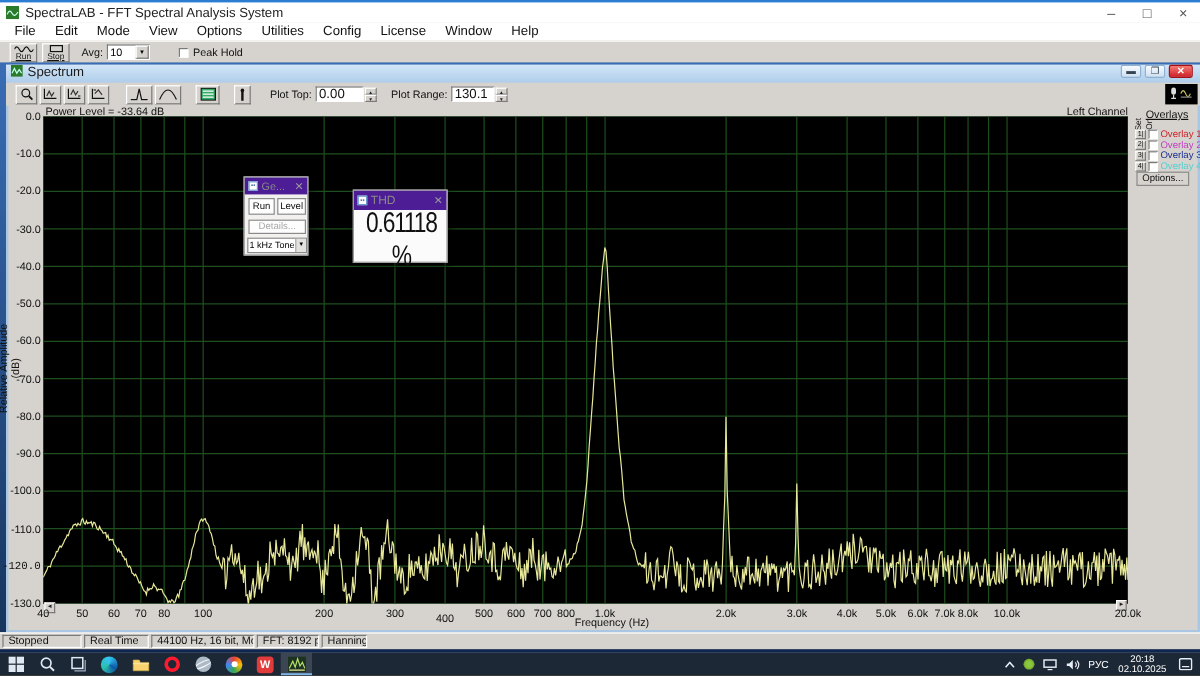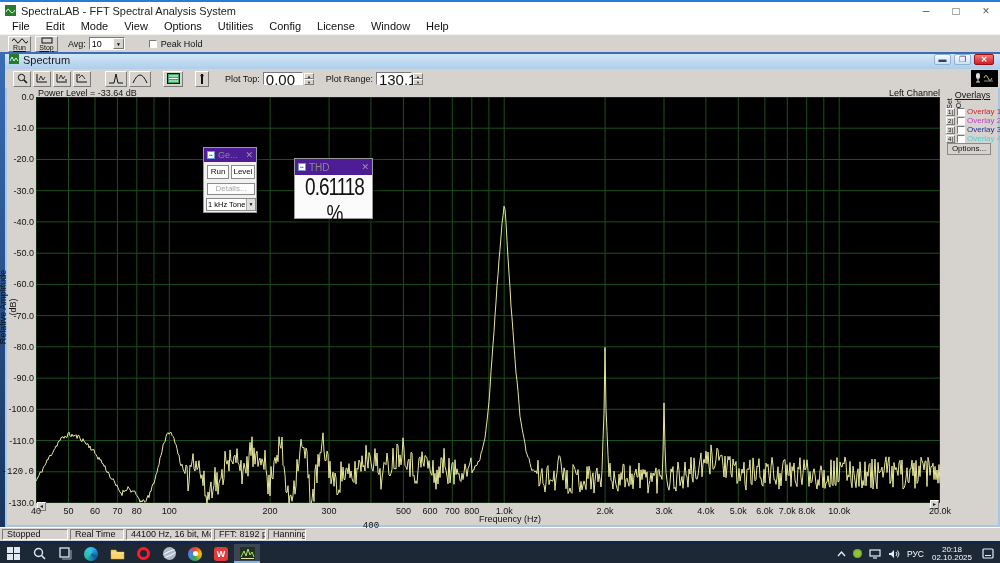--- a/index.html
+++ b/index.html
@@ -21,21 +21,21 @@
   
   #mdi{left:0;top:52px;width:1000px;height:475px;background:linear-gradient(#3a6db5,#16355e)}
   #child{left:5px;top:54px;width:995px;height:473px;background:#d6d3ce;border:2px solid #a9c7e4}
   #child-titlebar{left:5px;top:54px;width:995px;height:15px;background:linear-gradient(#d3e6f8,#aecdea);display:flex;align-items:flex-start;padding-left:4px}
   #child-titlebar .ttl{font-size:11px;color:#1a1a1a;margin-left:4px}
   .chcap{width:17px;height:11px;border-radius:2px;background:linear-gradient(#f7fbff,#cfe0f0);border:1px solid #8fb2d4;font-size:8px;line-height:9px;text-align:center;color:#345;margin-left:3px}
   .chcap.close{width:20px;background:linear-gradient(#f47b72,#ce1f28);color:#fff;border-color:#a01016;font-weight:bold}
   #child-toolbar{left:5px;top:69px;width:995px;height:19px;background:#d6d3ce;display:flex;align-items:center}
   .sbtn{width:18px;height:16px;margin-left:2px;display:flex;align-items:center;justify-content:center}
   .fldlbl{font-size:9px;color:#111;margin:0 3px 0 10px}
-  .numfld{height:13px;font-size:15px;color:#111;padding:1px 2px;line-height:11px}
+  .numfld{height:13px;font-size:11px;color:#111;padding:1px 2px;line-height:11px}
   .spin{display:flex;flex-direction:column;margin-left:1px}
   .spin span{width:10px;height:6px;font-size:4px;line-height:5px;text-align:center;color:#222}
   
   #plot{left:36px;top:97px;width:904px;height:406px;background:#000}
   .ylab{position:absolute;width:33px;text-align:right;font-size:9px;color:#111}
   .xlab{position:absolute;font-size:9px;color:#111;transform:translateX(-50%)}
   #ytitle{left:-30px;top:297px;width:76px;font-size:9px;color:#111;transform:rotate(-90deg);text-align:center}
   .scrollarrow{width:9px;height:9px;font-size:5px;line-height:7px;text-align:center;color:#222}
   
   #overlays{left:946px;top:90px;width:53px}
@@ -421,21 +421,21 @@
     <div class="ylab" style="left: 1px; top: 466.769px; font-family: Liberation Mono, monospace;">-120.0</div>
     <div class="ylab" style="left: 1px; top: 498px;">-130.0</div>
     <div class="xlab" style="left: 36px; top: 506px;">40</div>
     <div class="xlab" style="left: 68.4593px; top: 506px;">50</div>
     <div class="xlab" style="left: 94.9805px; top: 506px;">60</div>
     <div class="xlab" style="left: 117.404px; top: 506px;">70</div>
     <div class="xlab" style="left: 136.828px; top: 506px;">80</div>
     <div class="xlab" style="left: 169.287px; top: 506px;">100</div>
     <div class="xlab" style="left: 270.115px; top: 506px;">200</div>
     <div class="xlab" style="left: 329.095px; top: 506px;">300</div>
-    <div class="xlab" style="left: 370.943px; top: 521px; font-family: Liberation Mono, monospace;">400</div>
+    <div class="xlab" style="left: 370.943px; top: 510px;">400</div>
     <div class="xlab" style="left: 403.402px; top: 506px;">500</div>
     <div class="xlab" style="left: 429.923px; top: 506px;">600</div>
     <div class="xlab" style="left: 452.346px; top: 506px;">700</div>
     <div class="xlab" style="left: 471.77px; top: 506px;">800</div>
     <div class="xlab" style="left: 504.23px; top: 506px;">1.0k</div>
     <div class="xlab" style="left: 605.057px; top: 506px;">2.0k</div>
     <div class="xlab" style="left: 664.038px; top: 506px;">3.0k</div>
     <div class="xlab" style="left: 705.885px; top: 506px;">4.0k</div>
     <div class="xlab" style="left: 738.344px; top: 506px;">5.0k</div>
     <div class="xlab" style="left: 764.866px; top: 506px;">6.0k</div>

